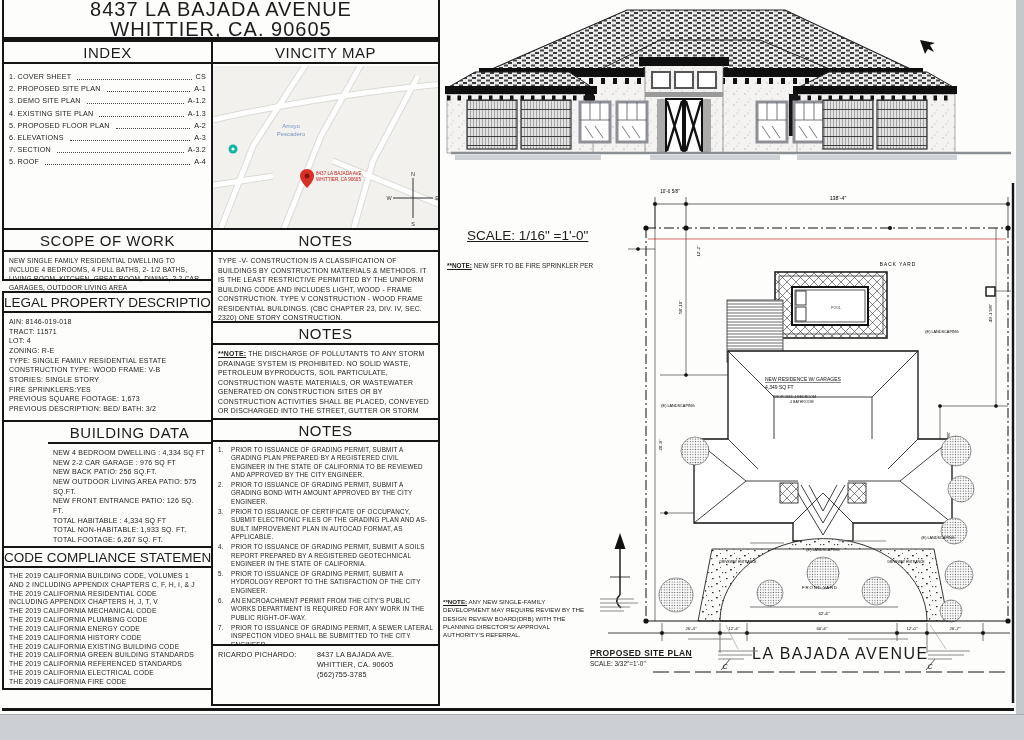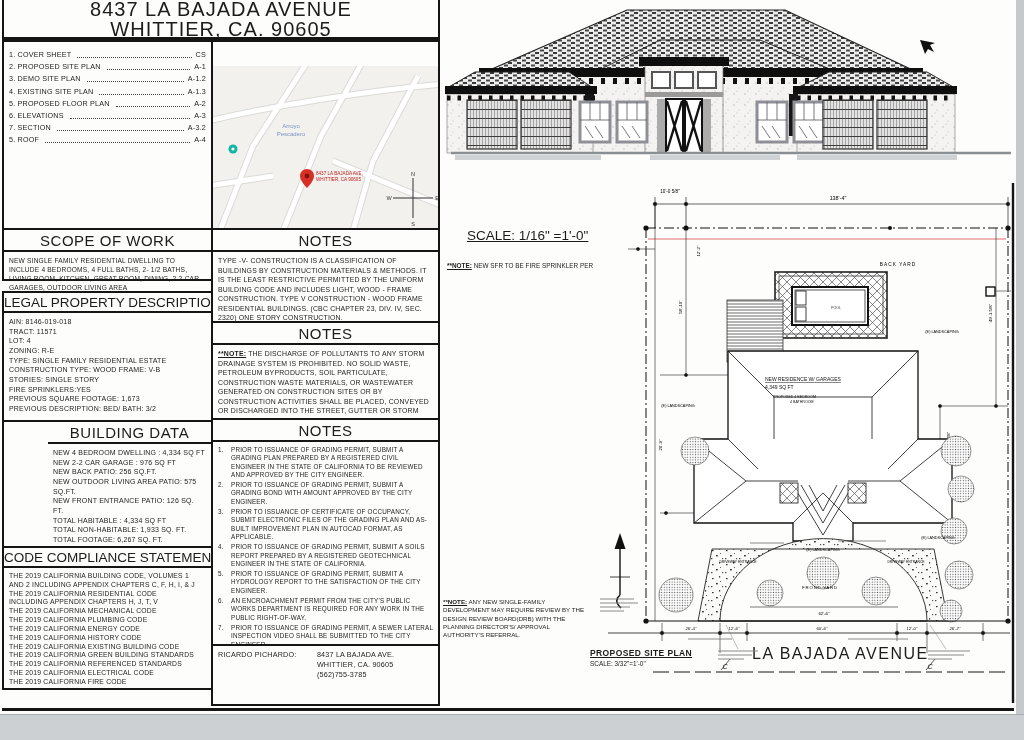--- a/index.html
+++ b/index.html
@@ -29,20 +29,21 @@
 <body>
 
 <div id="sheet">
 
   <div class="abs" style="left:2px;top:0;width:438px;height:40px;border-left:2px solid #151515;border-right:2px solid #151515;border-bottom:3px solid #151515;box-sizing:border-box;">
     <div class="ttl1" style="margin-top:-2px;">8437 LA BAJADA AVENUE</div>
     <div class="ttl1" style="margin-top:-3px;">WHITTIER, CA. 90605</div>
   </div>
 
   <div class="sec" style="left:2px;top:40px;width:211px;height:190px;">
+    <div class="sec-h">INDEX</div>
     <div class="sec-b" style="padding-top:6px;">
       <div class="idx-row">
           <span class="idx-no">1. COVER SHEET</span>
           <span class="idx-dots"></span>
           <span class="idx-pg">CS</span>
         </div>
       <div class="idx-row">
           <span class="idx-no">2. PROPOSED SITE PLAN</span>
           <span class="idx-dots"></span>
           <span class="idx-pg">A-1</span>
@@ -130,20 +131,21 @@
       <div>THE 2019 CALIFORNIA HISTORY CODE</div>
       <div>THE 2019 CALIFORNIA EXISTING BUILDING CODE</div>
       <div>THE 2019 CALIFORNIA GREEN BUILDING STANDARDS</div>
       <div>THE 2019 CALIFORNIA REFERENCED STANDARDS</div>
       <div>THE 2019 CALIFORNIA ELECTRICAL CODE</div>
       <div>THE 2019 CALIFORNIA FIRE CODE</div>
     </div>
   </div>
 
   <div class="sec" style="left:211px;top:40px;width:229px;height:190px;">
+    <div class="sec-h">VINCITY MAP</div>
     <div class="abs" style="left:0;top:24px;width:225px;height:162px;background:#f2f1ee;overflow:hidden;">
       <svg width="225" height="162" viewBox="0 0 225 162">
         <g stroke="#dadad6" stroke-width="7" fill="none">
           <path d="M95,-5 L40,80 L8,162"></path>
             <path d="M150,-5 L108,70 L70,165"></path>
           <path d="M205,10 L160,95 L140,165"></path>
             <path d="M-5,55 C60,40 150,25 230,18"></path>
           <path d="M120,95 L230,140"></path>
             <path d="M-5,120 L60,110"></path>
         </g>

